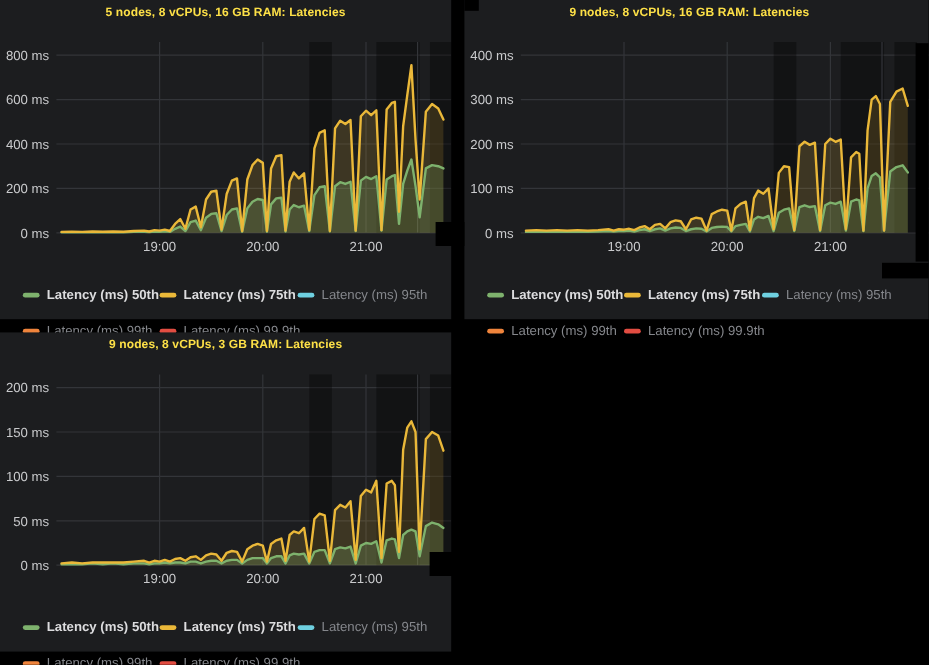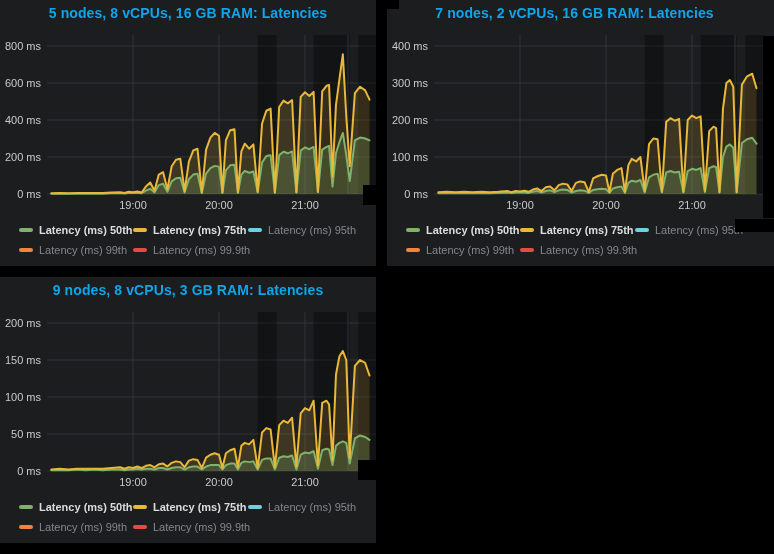--- a/index.html
+++ b/index.html
@@ -4,26 +4,26 @@
 <style>
   html,body{margin:0;padding:0;}
   body{
     position:relative;width:774px;height:554px;overflow:hidden;
     background:#000;font-family:"Liberation Sans",sans-serif;
     -webkit-font-smoothing:antialiased;
   }
   .panel{position:absolute;background:#1c1d1f;}
   .panel-title{
     position:absolute;top:5px;left:0;right:0;text-align:center;
-    font-size:14px;font-weight:bold;color:#0ea5e9;cursor:pointer;
+    font-size:10px;font-weight:bold;color:#fde047;cursor:pointer;
     letter-spacing:.1px;
   }
   svg.chart{position:absolute;top:0;left:0;display:block;}
   .legend{position:absolute;left:19px;top:223px;}
-  .legend-row{display:flex;align-items:center;height:14px;margin-bottom:6px;}
+  .legend-row{display:flex;align-items:center;height:14px;margin-bottom:6px;margin-top:16px;}
   .legend-item{display:flex;align-items:center;font-size:11px;cursor:pointer;white-space:nowrap;}
   .legend-dash{width:14px;height:4px;border-radius:2px;margin-right:6px;flex:none;}
   .legend-label.active{color:#dcdcde;font-weight:bold;}
   .legend-label.inactive{color:#85878c;font-weight:normal;}
   .artifact{position:absolute;background:#000;}
 </style>
 </head>
 <body>
 
 <div class="panel" style="left:0;top:0;width:376px;height:266px;">
@@ -102,21 +102,21 @@
       <path d="M51.30000000000007,192.15 L59.89999999999988,191.78 L68.5,192.15 L77.10000000000012,191.78 L85.69999999999993,192.15 L94.30000000000007,191.78 L102.89999999999988,192.15 L111.5,191.78 L120.10000000000012,191.04 L124.39999999999988,192.15 L128.69999999999993,191.04 L133,191.41 L137.30000000000007,190.67 L141.60000000000014,191.78 L145.89999999999986,189.56 L150.19999999999993,188.45 L154.5,191.04 L158.80000000000007,187.34 L163.10000000000014,186.6 L167.39999999999986,190.3 L171.69999999999993,185.12 L176,183.64 L180.30000000000007,184.38 L184.60000000000014,191.04 L188.89999999999986,182.9 L193.19999999999993,181.42 L197.5,182.16 L201.80000000000007,192.15 L206.10000000000014,178.46 L210.39999999999986,176.24 L214.69999999999993,174.76 L219,175.5 L222.43999999999994,192.15 L225.87999999999985,173.65 L230.17999999999992,169.95 L234.47999999999996,168.1 L237.9199999999999,191.78 L241.36000000000013,165.14 L244.80000000000007,158.85 L249.10000000000014,161.44 L253.39999999999986,157 L257.69999999999993,191.04 L262,144.05 L266.30000000000007,138.5 L270.60000000000014,139.24 L274.89999999999986,191.78 L279.19999999999993,121.85000000000001 L283.5,118.15 L287.80000000000007,120.74 L292.10000000000014,118.89 L296.39999999999986,191.78 L300.69999999999993,120 L305,115.56 L309.30000000000007,118.15 L313.60000000000014,116.3 L317.89999999999986,191.04 L322.19999999999993,131.1 L326.5,126.66 L329.0800000000001,128.14 L332.52000000000004,192.15 L335.9599999999999,108.9 L339.39999999999986,83 L342.84000000000015,80.03999999999999 L346.28000000000003,86.7 L349.71999999999997,192.15 L354.8799999999999,84.85 L360.0400000000001,76.33999999999999 L365.19999999999993,73.75 L369.5,88.18" fill="none" stroke="#EAB839" stroke-width="2" stroke-linejoin="round" stroke-linecap="round"></path>
       <text x="41" y="198" text-anchor="end" fill="#c9cacc" font-size="11">0 ms</text>
       <text x="41" y="161" text-anchor="end" fill="#c9cacc" font-size="11">100 ms</text>
       <text x="41" y="124" text-anchor="end" fill="#c9cacc" font-size="11">200 ms</text>
       <text x="41" y="87" text-anchor="end" fill="#c9cacc" font-size="11">300 ms</text>
       <text x="41" y="50" text-anchor="end" fill="#c9cacc" font-size="11">400 ms</text>
       <text x="133" y="209" text-anchor="middle" fill="#c9cacc" font-size="11">19:00</text>
       <text x="219" y="209" text-anchor="middle" fill="#c9cacc" font-size="11">20:00</text>
       <text x="305" y="209" text-anchor="middle" fill="#c9cacc" font-size="11">21:00</text>
     </svg>
-  <div class="panel-title" style="padding-right:12px;">7 nodes, 2 vCPUs, 16 GB RAM: Latencies</div>
+  <div class="panel-title" style="padding-right:12px;">9 nodes, 8 vCPUs, 16 GB RAM: Latencies</div>
   <div class="legend">
       <div class="legend-row">
         <span class="legend-item" style="width: 114px;">
           <span class="legend-dash" style="background: rgb(126, 178, 109);"></span>
           <span class="legend-label active">Latency (ms) 50th</span>
         </span>
         <span class="legend-item" style="width: 115px;">
           <span class="legend-dash" style="background: rgb(234, 184, 57);"></span>
           <span class="legend-label active">Latency (ms) 75th</span>
         </span>

